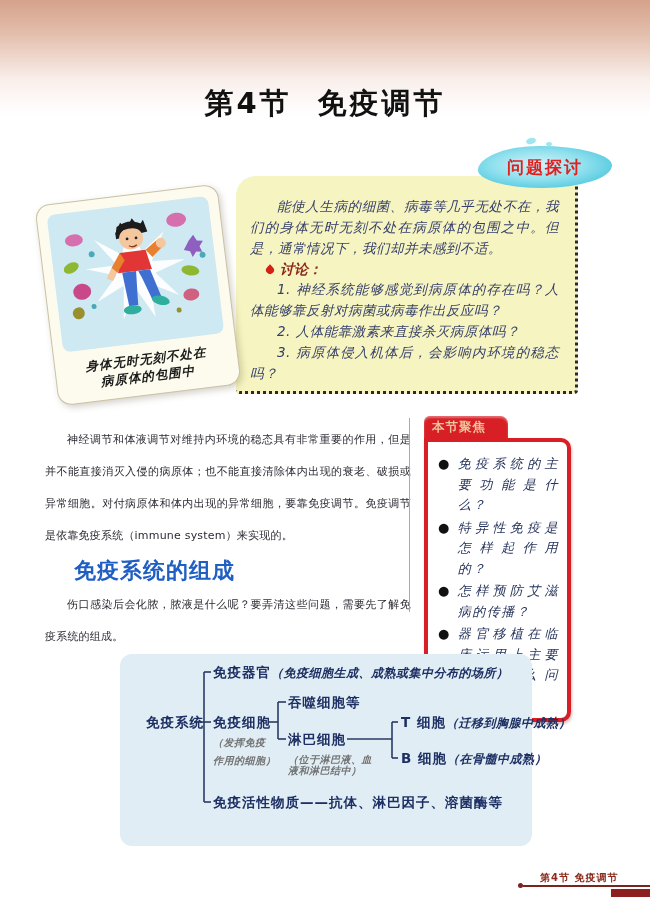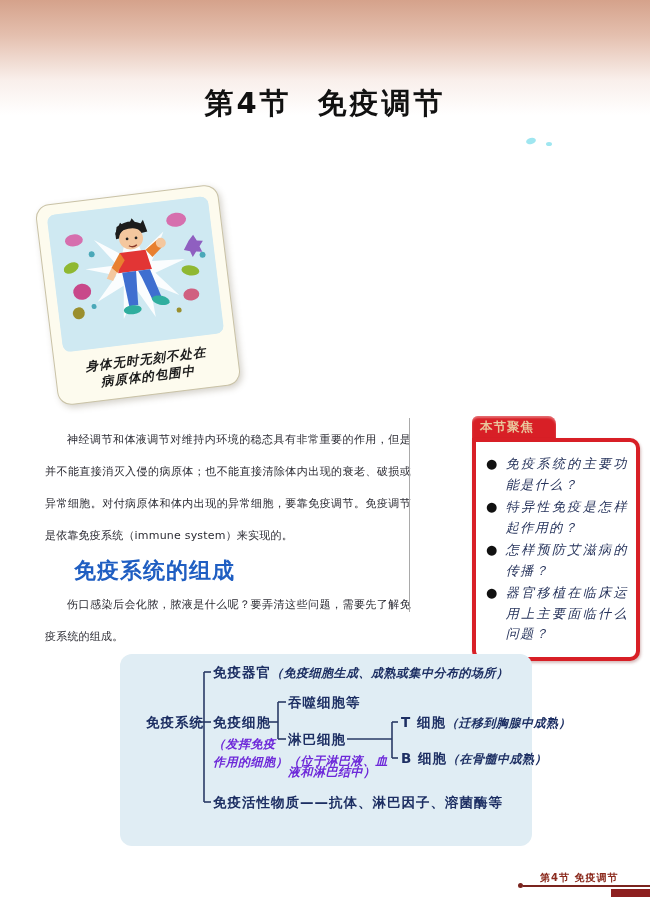--- a/index.html
+++ b/index.html
@@ -46,39 +46,39 @@
   
   .body-col { position:absolute; left:45px; top:424px; width:366px; }
   .body-col p { font-size:11px; line-height:32px; color:#2b2b33; text-align:justify;
                 text-indent:2em; letter-spacing:0.2px; }
   .section-heading { font-size:22px; font-weight:bold; color:#1f5ec2;
                      margin:4px 0 3px 29px; letter-spacing:1px; }
 
   .vdivider { position:absolute; left:409px; top:418px; width:1px; height:194px; background:#a9a9a9; }
 
   
-  .focus { position:absolute; left:424px; top:416px; width:168px;margin-left:48px; }
+  .focus { position:absolute; left:424px; top:416px; width:147px; }
   .focus-tab { width:84px; height:22px; background:#d81f26; border-radius:6px 8px 0 0;
                display:flex; align-items:center; padding-left:8px;
                box-shadow:inset 0 2px 2px rgba(255,255,255,.35); }
   .focus-tab span { font-size:12.5px; font-weight:bold; color:#e9c69c; letter-spacing:1px; }
   .focus-body { border:4px solid #d81f26; border-radius:0 10px 10px 10px; background:#fff;
                 padding:12px 8px 10px 10px; min-height:206px;
                 box-shadow:1px 2px 3px rgba(120,30,30,.3); }
   .focus-item { display:flex; gap:7px; font-size:13px; line-height:20.5px; color:#27345c;
                 font-style:italic; letter-spacing:1.5px; margin-bottom:2px; text-align:justify; }
   .focus-item .bullet { color:#111; font-size:13px; line-height:20.5px; flex:0 0 auto; }
 
   
   .diagram { position:absolute; left:120px; top:654px; width:412px; height:192px;
              background:#e0edf4; border-radius:12px; }
   .diagram .node { position:absolute; font-size:13.5px; font-weight:bold; color:#1d2f63;
                    letter-spacing:1px; white-space:nowrap; }
-  .diagram .note { position:absolute; font-size:12px; font-style:italic; font-weight:bold;
-                   color:#6d28d9; letter-spacing:0.5px; white-space:nowrap; }
+  .diagram .note { position:absolute; font-size:10px; font-style:italic; font-weight:bold;
+                   color:#737373; letter-spacing:0.5px; white-space:nowrap; }
   .diagram .note-inline { font-size:12px; font-style:italic; letter-spacing:0.5px; }
   .dlines { position:absolute; left:0; top:0; }
 
   
   .footer-dot { position:absolute; left:518px; top:883px; width:5px; height:5px;
                 border-radius:50%; background:#7a241e; }
   .footer-line { position:absolute; left:523px; top:885px; width:127px; height:1.5px; background:#7a241e; }
   .footer-section { position:absolute; left:540px; top:871px; font-size:10px; font-weight:bold;
                     color:#8b2a1d; letter-spacing:1px; }
   .footer-page { position:absolute; left:612px; top:868px; font-size:15px; font-weight:bold; color:#2e2e2e;padding-left:42px; }
@@ -86,23 +86,36 @@
 </style>
 </head>
 <body>
 
 <div class="page">
 
   <div class="title">
     <span>第4节</span><span class="gap"></span><span>免疫调节</span>
   </div>
 
+  <div class="problem-box">
+    <p class="pb-indent">能使人生病的细菌、病毒等几乎无处不在，我们的身体无时无刻不处在病原体的包围之中。但是，通常情况下，我们却并未感到不适。</p>
+    <div class="discuss-line">
+      <span class="droplet"></span>
+      <span class="discuss-label">讨论：</span>
+    </div>
+    <p class="pb-indent">1. 神经系统能够感觉到病原体的存在吗？人体能够靠反射对病菌或病毒作出反应吗？</p>
+    <p class="pb-indent">2. 人体能靠激素来直接杀灭病原体吗？</p>
+    <p class="pb-indent">3. 病原体侵入机体后，会影响内环境的稳态吗？</p>
+  </div>
 
   <span class="sparkle sp1"></span>
   <span class="sparkle sp2"></span>
+  <div class="splash">
+    <span class="splash-label">问题探讨</span>
+  </div>
 
   <div class="card">
     <div class="card-img">
       <svg width="162" height="138" viewBox="0 0 162 138">
         <rect x="0" y="0" width="162" height="138" fill="#cfe9f2"></rect>
 
         <polygon fill="#ffffff" opacity="0.9" points="81,18 90,48 114,30 99,58 132,60 101,70 122,95 94,80 96,114 81,86 64,112 68,79 40,92 62,68 32,58 64,58 44,30 70,48"></polygon>
 
         <ellipse cx="24" cy="28" rx="9" ry="6" fill="#d66fae"></ellipse>
         <ellipse cx="18" cy="55" rx="8" ry="5" fill="#8fb832" transform="rotate(-20 18 55)"></ellipse>

